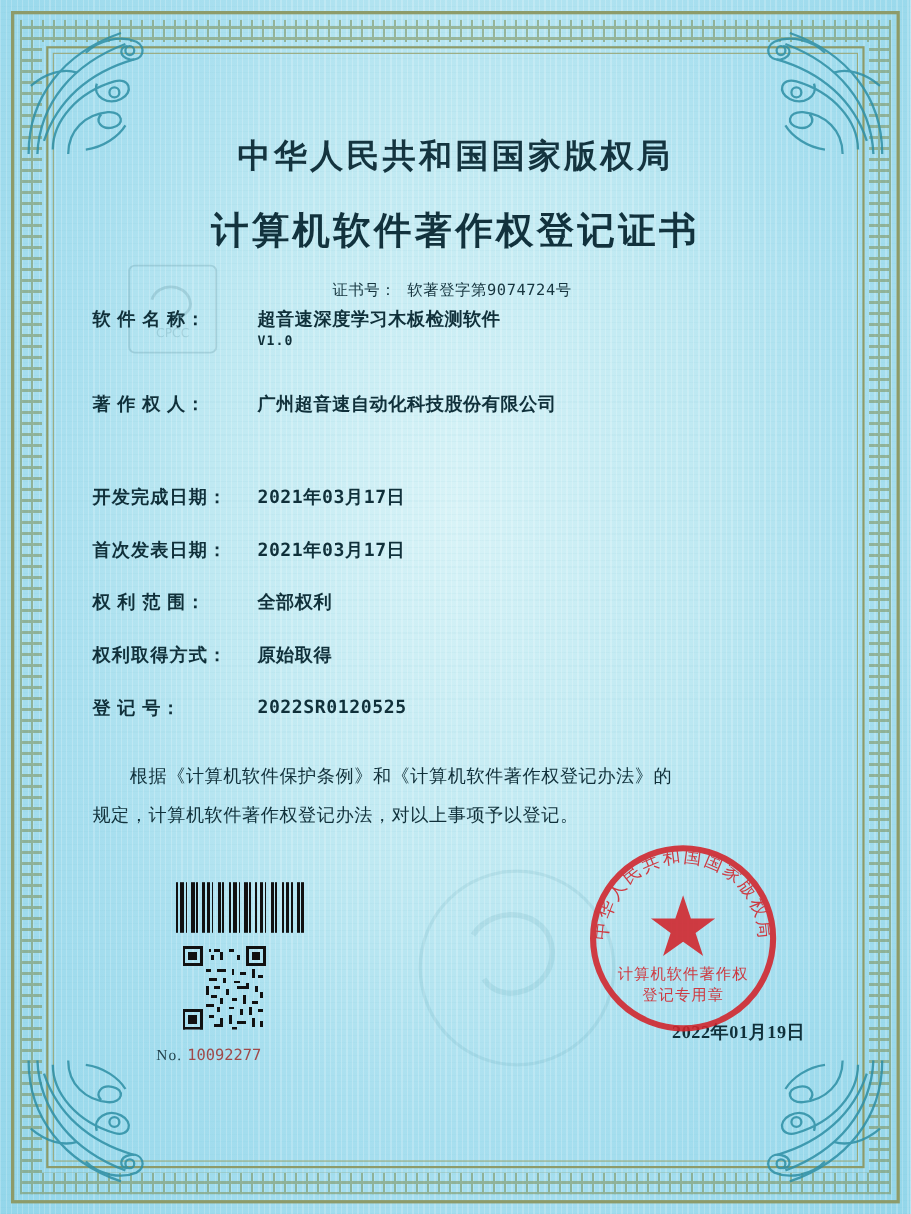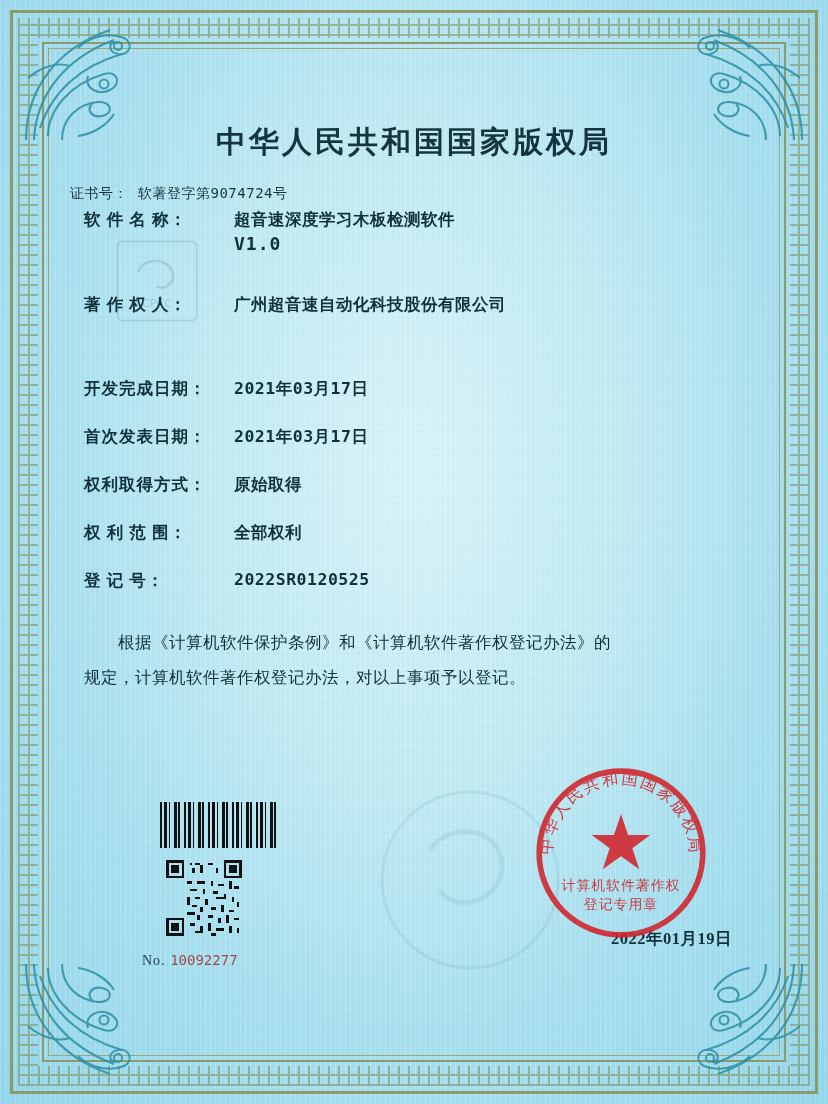--- a/index.html
+++ b/index.html
@@ -106,21 +106,21 @@
     font-size: 34px;
     font-weight: bold;
     letter-spacing: 3px;
     color: #12323d;
     margin-top: 24px;
     font-family: "DejaVu Serif", "Liberation Serif", serif;
   }
 
   .cert-no-row {
     margin-top: 22px;
-    text-align: left;
+    text-align: center;
     padding-right: 6px;
     font-size: 14px;
     color: #16353f;
     letter-spacing: .5px;
   }
   .cert-no-row .lbl { margin-right: 10px; }
 
   .fields {
     margin-top: 6px;
     padding-left: 14px;
@@ -139,21 +139,21 @@
     font-weight: 600;
   }
   .field-value {
     flex: 1;
     font-weight: 600;
     letter-spacing: .5px;
   }
   .field-value .second-line {
     display: block;
     font-family: "DejaVu Sans Mono", monospace;
-    font-size: 18px;
+    font-size: 12px;
     letter-spacing: 1px;
     margin-top: 2px;
   }
   .gap-lg { height: 34px; }
   .gap-md { height: 22px; }
 
   .row-spaced { margin-bottom: 26px; }
 
   .mono { font-family: "DejaVu Sans Mono", monospace; letter-spacing: .5px; }
 
@@ -317,20 +317,21 @@
 
   <div class="content">
 
     <svg class="watermark-logo" viewBox="0 0 100 100">
       <rect x="4" y="4" width="92" height="92" rx="6" fill="none" stroke="#4b7f8d" stroke-width="2"></rect>
       <path d="M28 40 C 34 22, 62 22, 68 40 C 72 52, 58 62, 50 56" fill="none" stroke="#4b7f8d" stroke-width="3"></path>
       <text x="50" y="80" font-size="13" text-anchor="middle" fill="#4b7f8d" font-family="DejaVu Sans, sans-serif">CPCC</text>
     </svg>
 
     <div class="title-main">中华人民共和国国家版权局</div>
+    <div class="title-sub">计算机软件著作权登记证书</div>
 
     <div class="cert-no-row">
       <span class="lbl">证书号：</span><span class="mono">软著登字第9074724号</span>
     </div>
 
     <div class="fields">
 
       <div class="field-row">
         <span class="field-label">软 件 名 称：</span>
         <span class="field-value">
@@ -353,27 +354,27 @@
         <span class="field-label">开发完成日期：</span>
         <span class="field-value mono">2021年03月17日</span>
       </div>
 
       <div class="field-row row-spaced">
         <span class="field-label">首次发表日期：</span>
         <span class="field-value mono">2021年03月17日</span>
       </div>
 
       <div class="field-row row-spaced">
+        <span class="field-label">权 利 范 围：</span>
+        <span class="field-value">全部权利</span>
+      </div>
+
+      <div class="field-row row-spaced">
         <span class="field-label">权利取得方式：</span>
         <span class="field-value">原始取得</span>
-      </div>
-
-      <div class="field-row row-spaced">
-        <span class="field-label">权 利 范 围：</span>
-        <span class="field-value">全部权利</span>
       </div>
 
       <div class="field-row row-spaced">
         <span class="field-label">登 记 号：</span>
         <span class="field-value mono">2022SR0120525</span>
       </div>
 
     </div>
 
     <div class="paragraph">

